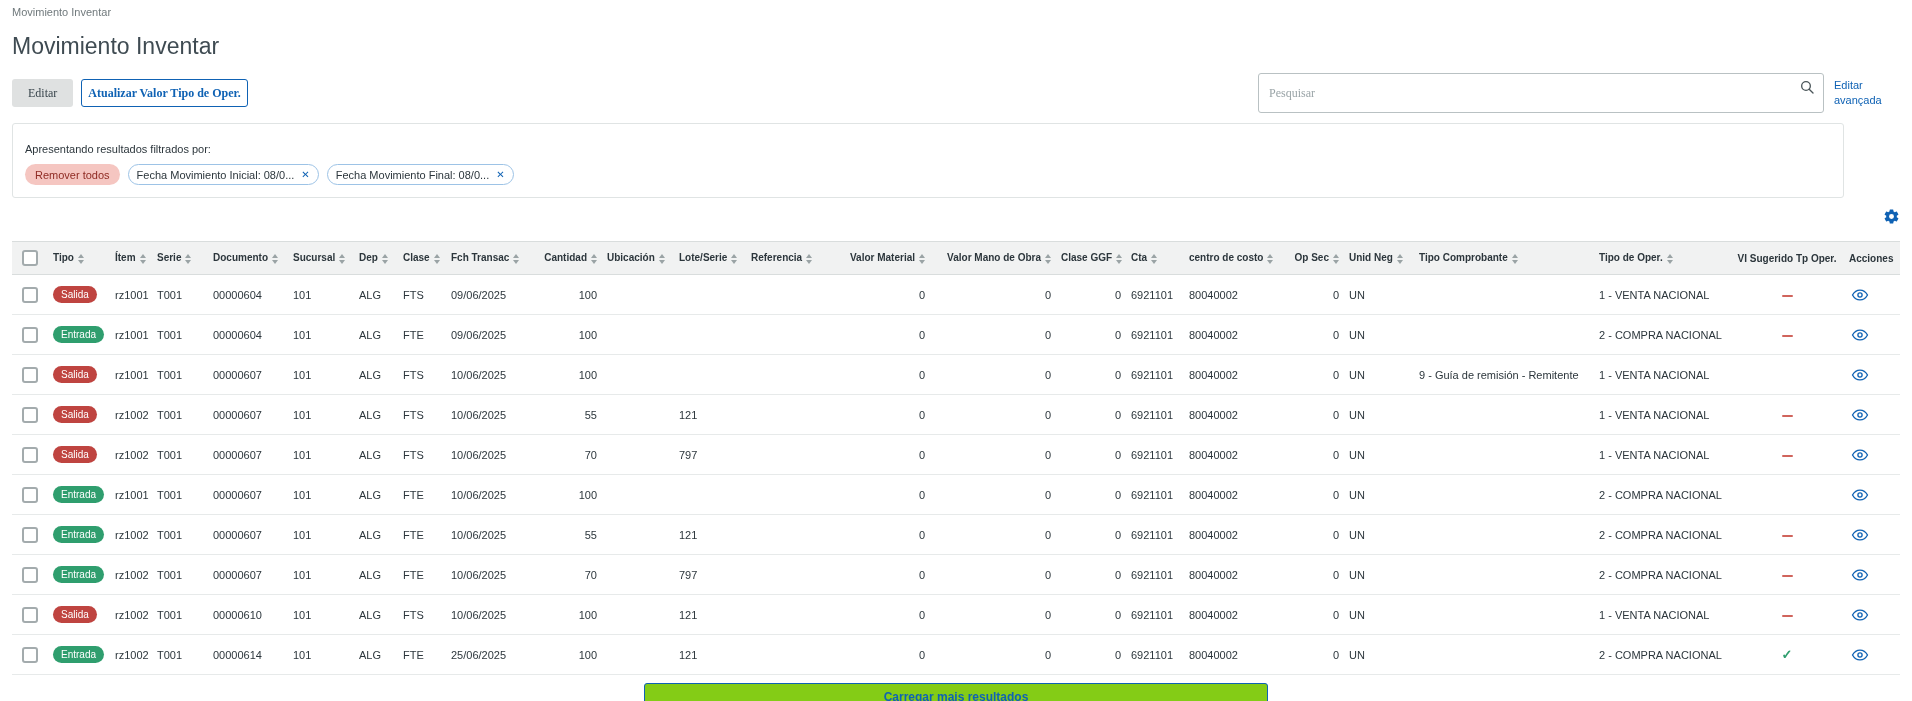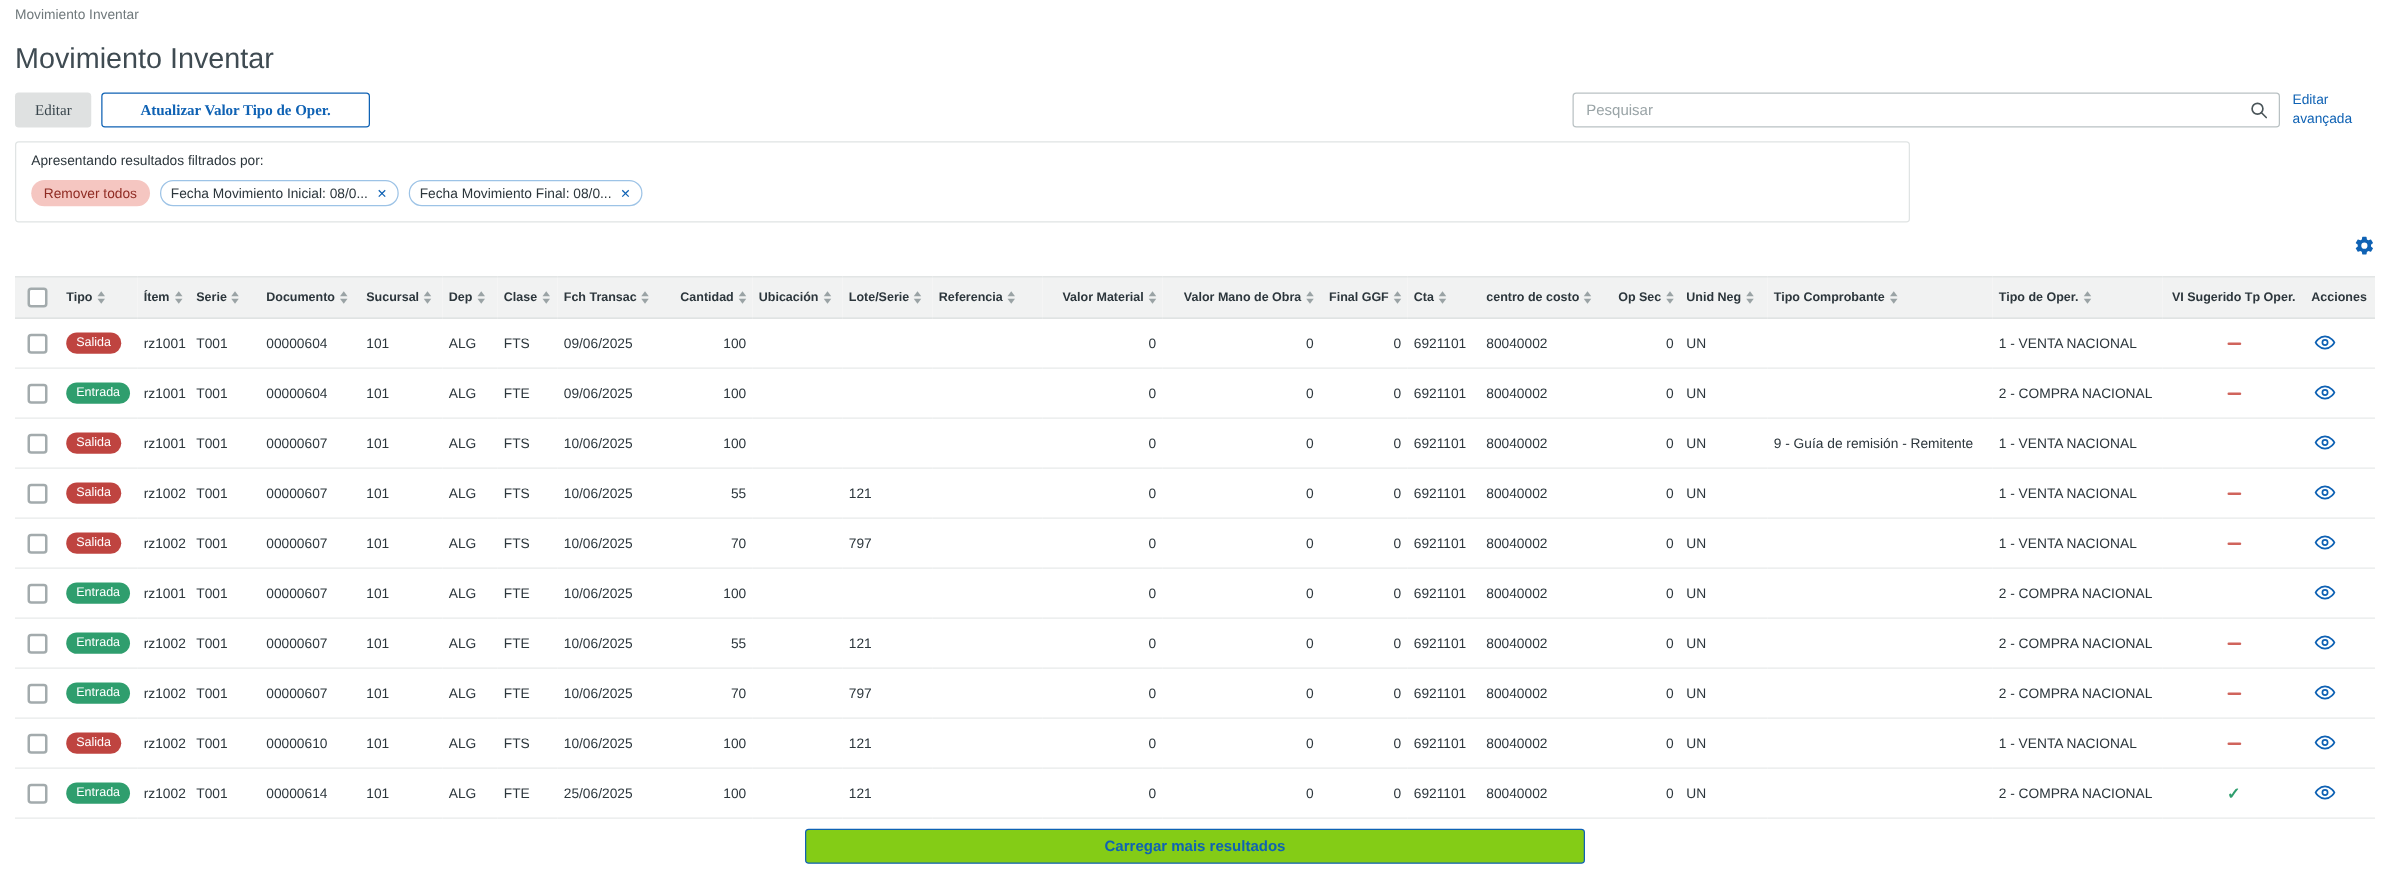--- a/index.html
+++ b/index.html
@@ -4,27 +4,27 @@
 <style>
   *{box-sizing:border-box;margin:0;padding:0}
   html,body{width:1912px;height:701px}
   body{font-family:"Liberation Sans",sans-serif;background:#fff;color:#2c363c;overflow:hidden}
   .page{padding:6px 12px 0}
   .breadcrumb{font-size:11px;color:#70797c;cursor:pointer;width:max-content}
   .title{margin-top:15px;font-size:23px;font-weight:400;color:#3f4b52}
   .toolbar{margin-top:13px;display:flex;align-items:center}
   .btn{height:28px;border-radius:3px;font-size:12px;cursor:pointer;font-family:Liberation Serif, serif}
   .btn-secondary{background:#dfe1e1;border:none;color:#39454c;padding:0 16px}
-  .btn-outline{background:#fff;border:1px solid var(--action);color:var(--action);font-weight:bold;padding:0 30px;margin-left:8px}
+  .btn-outline{background:#fff;border:1px solid var(--action);color:var(--action);font-weight:bold;padding:0 6px;margin-left:8px}
   .search-wrap{margin-left:auto;position:relative;width:566px}
-  .search-input{width:100%;height:28px;border:1px solid #b9c1c3;border-radius:3px;padding:0 34px 0 10px;font-size:12px;color:#2c363c;font-family:Liberation Sans, sans-serif;outline:none}
+  .search-input{width:100%;height:40px;border:1px solid #b9c1c3;border-radius:3px;padding:0 34px 0 10px;font-size:12px;color:#2c363c;font-family:Liberation Serif, serif;outline:none}
   .search-input::placeholder{color:#9aa4a7}
   .search-icon{position:absolute;right:9px;top:6px;color:#4a5559;cursor:pointer;display:inline-flex}
   .adv-search{width:66px;margin-left:10px;font-size:11px;line-height:15px;color:var(--action);cursor:pointer}
-  .filter-panel{margin-top:10px;width:1516px;border:1px solid #e0e4e4;border-radius:3px;padding:9px 12px 12px}
+  .filter-panel{margin-top:10px;width:1832px;border:1px solid #e0e4e4;border-radius:3px;padding:19px 12px 12px}
   .filter-label{font-size:11px;color:#2c363c}
   .chips{margin-top:9px;display:flex;gap:8px;}
   .chip{display:inline-flex;align-items:center;height:21px;border-radius:11px;font-size:11px;padding:0 10px;cursor:pointer;white-space:nowrap}
   .chip-remove{background:var(--chip-remove-bg);color:var(--chip-remove-text)}
   .chip-filter{background:#fff;border:1px solid #9dc3e6;color:#2c363c;padding:0 8px}
   .chip-x{margin-left:7px;color:var(--action);font-size:10px;cursor:pointer}
   .table-tools{margin-top:5px;height:26px;display:flex;justify-content:flex-end;align-items:center}
   .gear{color:var(--action);cursor:pointer;display:inline-flex}
   table{width:1888px;border-collapse:collapse;table-layout:fixed;margin-top:12px}
   th{height:33px;background:#f1f2f2;border-top:1px solid #d9dddd;border-bottom:1px solid #d9dddd;font-size:10px;font-weight:bold;text-align:left;padding:0 5px;white-space:nowrap;color:#2c363c}
@@ -172,21 +172,21 @@
               <i class="dn"></i>
             </span></th>
           <th class="al-right"><span>Valor Material</span><span class="sort">
               <i class="up"></i>
               <i class="dn"></i>
             </span></th>
           <th class="al-right"><span>Valor Mano de Obra</span><span class="sort">
               <i class="up"></i>
               <i class="dn"></i>
             </span></th>
-          <th class="al-right"><span>Final GGF</span><span class="sort">
+          <th class="al-right"><span>Clase GGF</span><span class="sort">
               <i class="up"></i>
               <i class="dn"></i>
             </span></th>
           <th><span>Cta</span><span class="sort">
               <i class="up"></i>
               <i class="dn"></i>
             </span></th>
           <th><span>centro de costo</span><span class="sort">
               <i class="up"></i>
               <i class="dn"></i>

